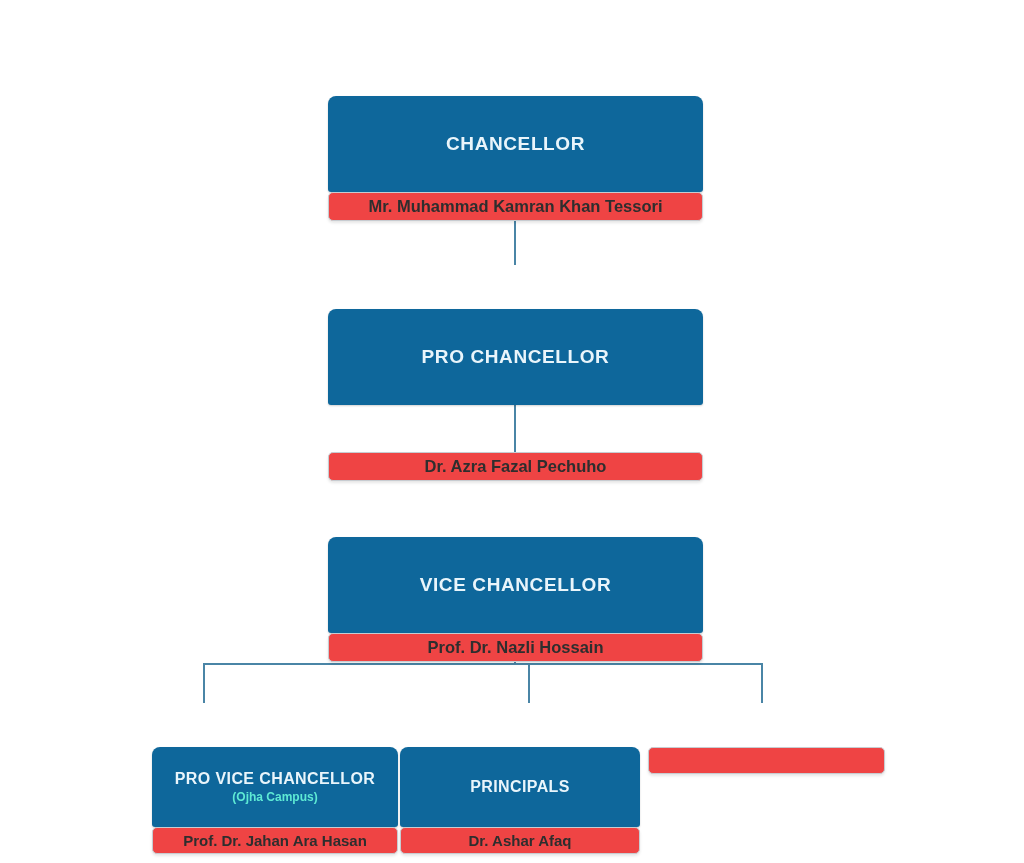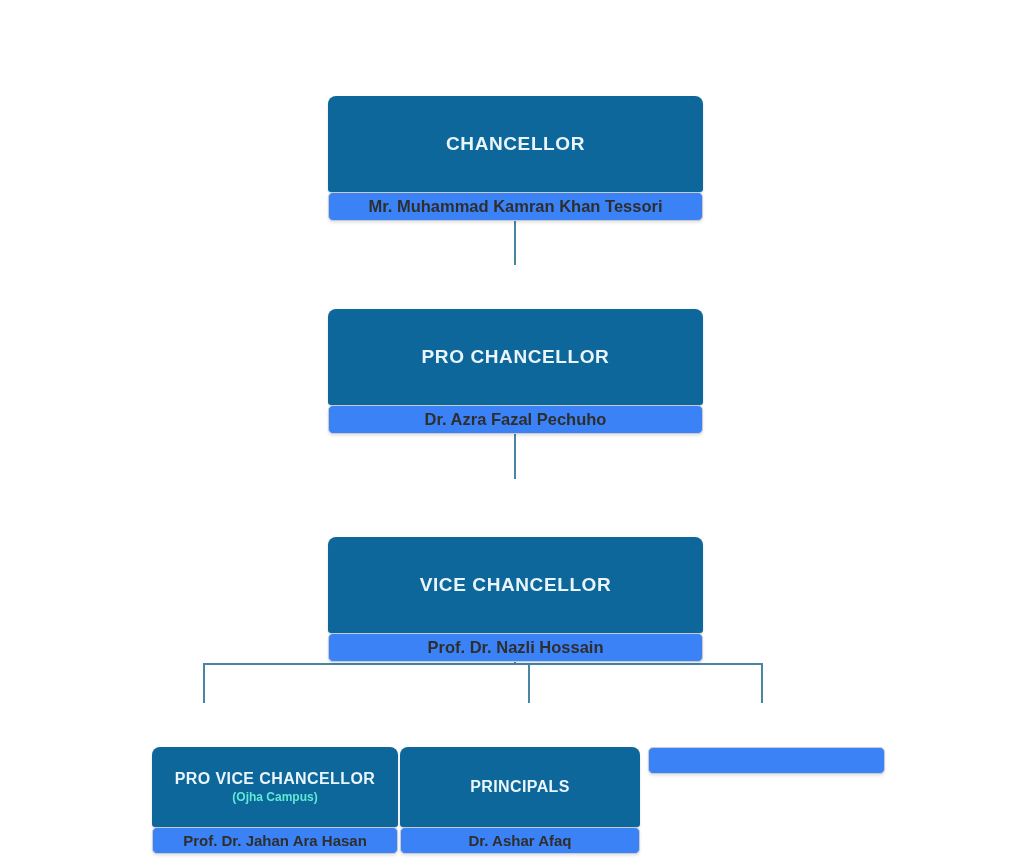--- a/index.html
+++ b/index.html
@@ -35,39 +35,39 @@
     white-space: nowrap;
   }
   .subtitle {
     color: #5eead4;
     font-weight: 700;
     text-align: right;
     white-space: nowrap;
     margin-top: 2px;
   }
   .plate {
-    background: #3b82f6;
+    background: #ef4444;
     border: 1px solid #C7CCD1;
     border-radius: 5px;
     box-sizing: border-box;
     box-shadow: 0 2px 3px rgba(0,0,0,0.10);
     display: flex;
     align-items: center;
     justify-content: center;
     font-weight: bold;
     color: #2E2E2E;
     white-space: nowrap;
   }
   
   .node-top { left: 328px; width: 375px; }
   .node-top .box   { height: 96px; }
   .node-top .title { font-size: 19px; }
   .node-top .plate { height: 29px; font-size: 16.5px; }
   #node-chancellor      { top: 52px; }
-  #node-pro-chancellor  { top: 265px; }
+  #node-pro-chancellor  { top: 265px; gap: 47px; }
   #node-vice-chancellor { top: 493px; }
   
   .node-bottom .box   { height: 80px; }
   .node-bottom .title { font-size: 16px; letter-spacing: 0.4px; }
   .node-bottom .subtitle { font-size: 12px; }
   .node-bottom .plate { height: 27px; font-size: 15px; }
   #node-pro-vice-chancellor { top: 703px; left: 152px; width: 246px; }
   #node-registrar           { top: 703px; left: 400px; width: 240px; }
   #node-deans               { top: 703px; left: 648px; width: 237px; }
   #node-deans .subtitle     { font-size: 11px; letter-spacing: 0.2px; }

